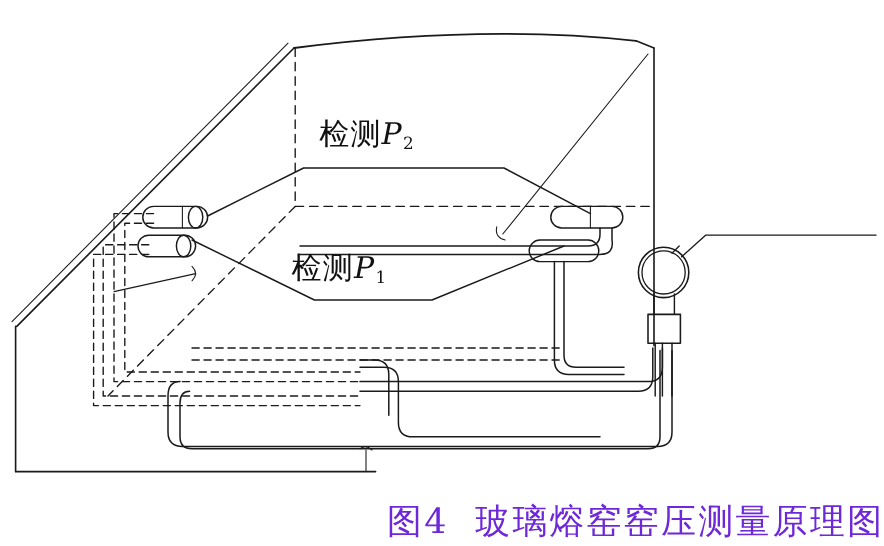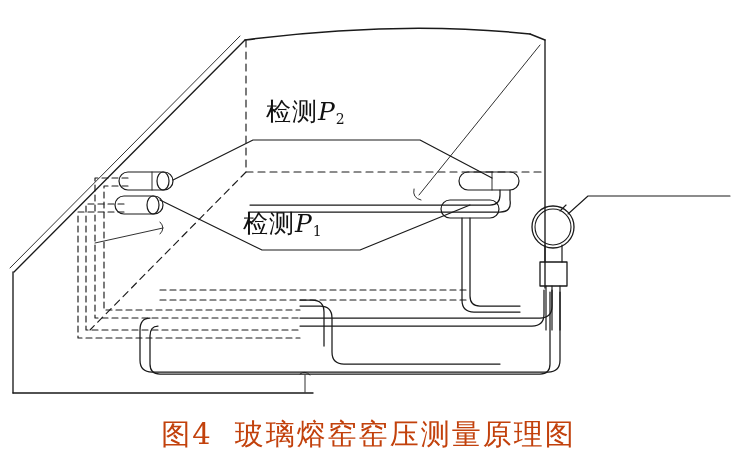--- a/index.html
+++ b/index.html
@@ -8,23 +8,23 @@
   #stage{position:relative;width:737px;height:387px;background:#fff;}
   svg#dia{position:absolute;left:0;top:0;width:737px;height:455px;}
   .lbl{position:absolute;white-space:nowrap;color:#111;
        font-family:"DejaVu Serif","Liberation Serif",serif;}
   .cn{font-size:25px;letter-spacing:1px;}
   .ital{font-family:"DejaVu Serif","Liberation Serif",serif;font-style:italic;font-size:25px;}
   .sub{font-size:14px;font-style:normal;vertical-align:-4px;}
   #lblP2{left:266px;top:95px;}
   #lblP1{left:243px;top:207px;}
   #lblTx{left:578px;top:163px;}
-  #caption{position:absolute;left:0;top:415px;width:737px;text-align:center;
+  #caption{position:absolute;left:0;top:415px;width:737px;text-align:right;
            font-family:"DejaVu Serif","Liberation Serif",serif;
-           font-size:29px;color:#c2410c;letter-spacing:2px;}
+           font-size:29px;color:#6d28d9;letter-spacing:2px;}
   .cap-sp{display:inline-block;width:22px;}
 </style>
 </head>
 <body>
 
 <div id="stage">
 
   <svg id="dia" viewBox="0 0 737 455">
     <g fill="none" stroke="#1a1a1a" stroke-width="1.35" stroke-linecap="round" stroke-linejoin="round">
 

